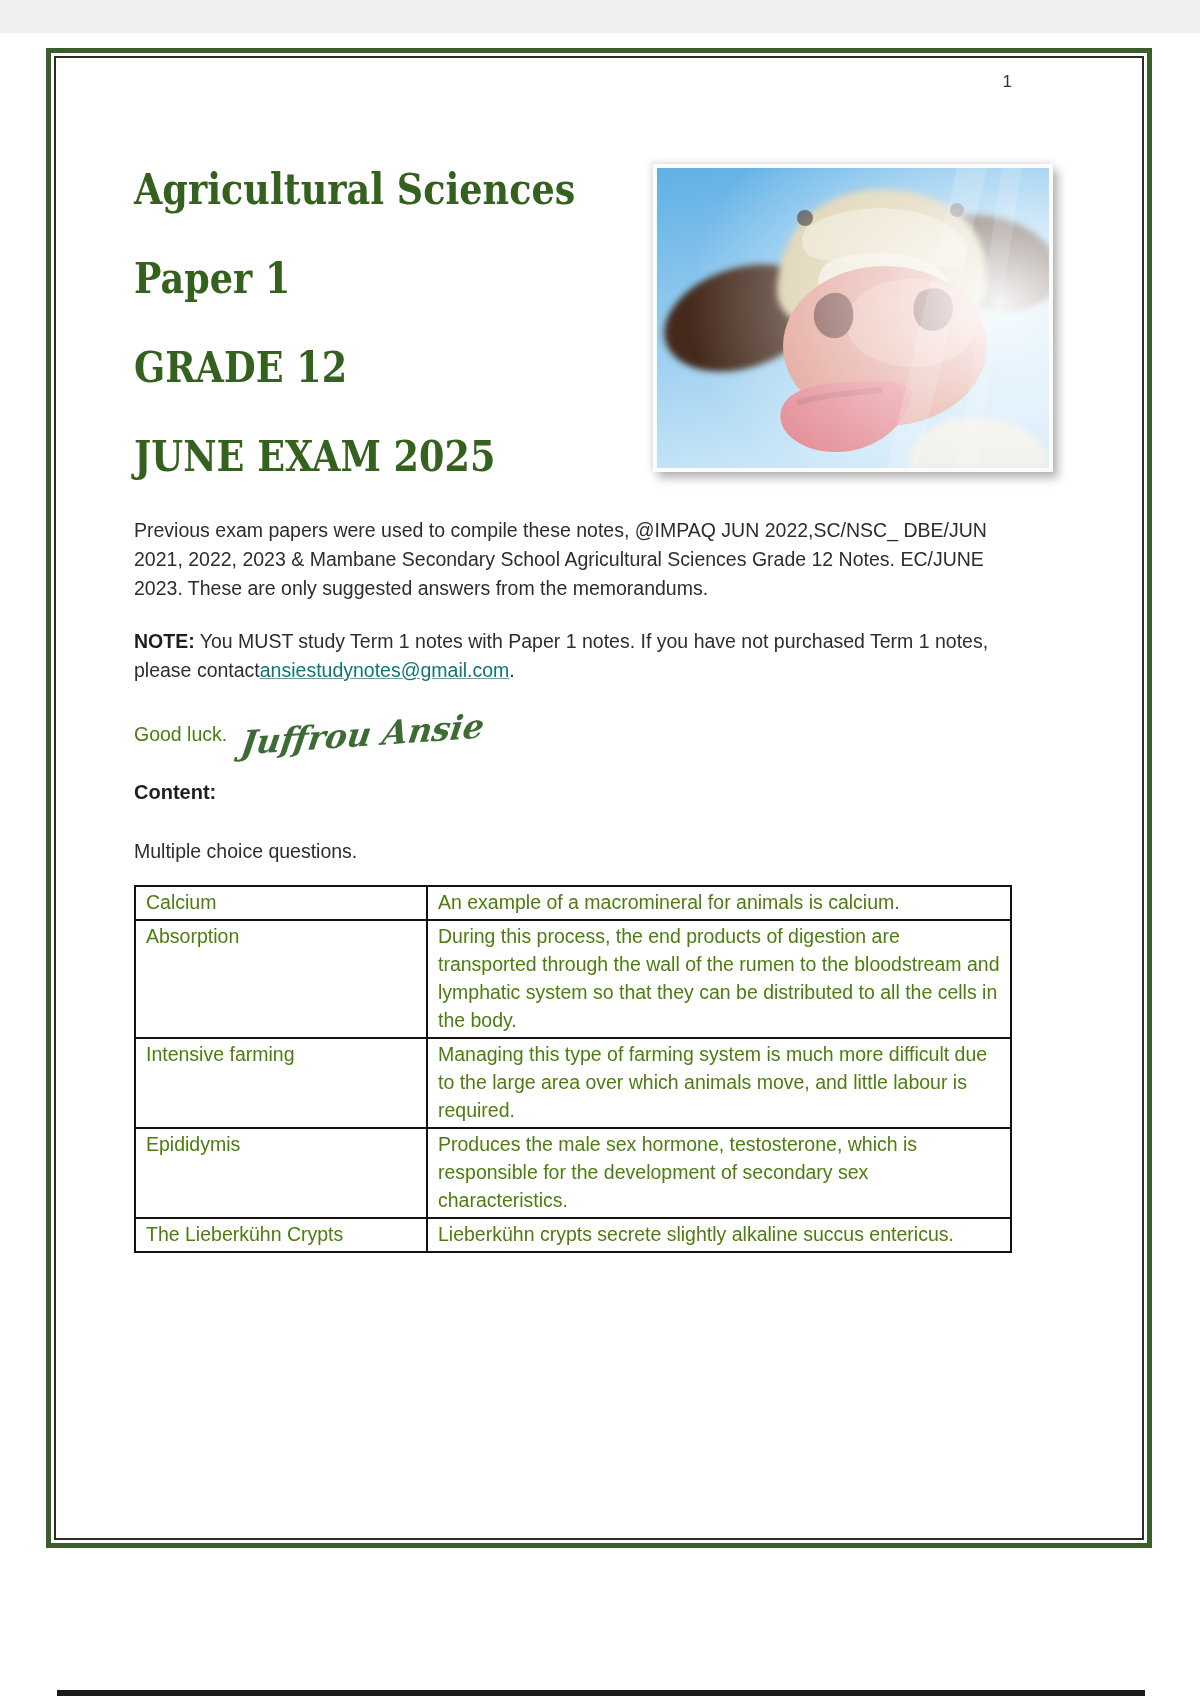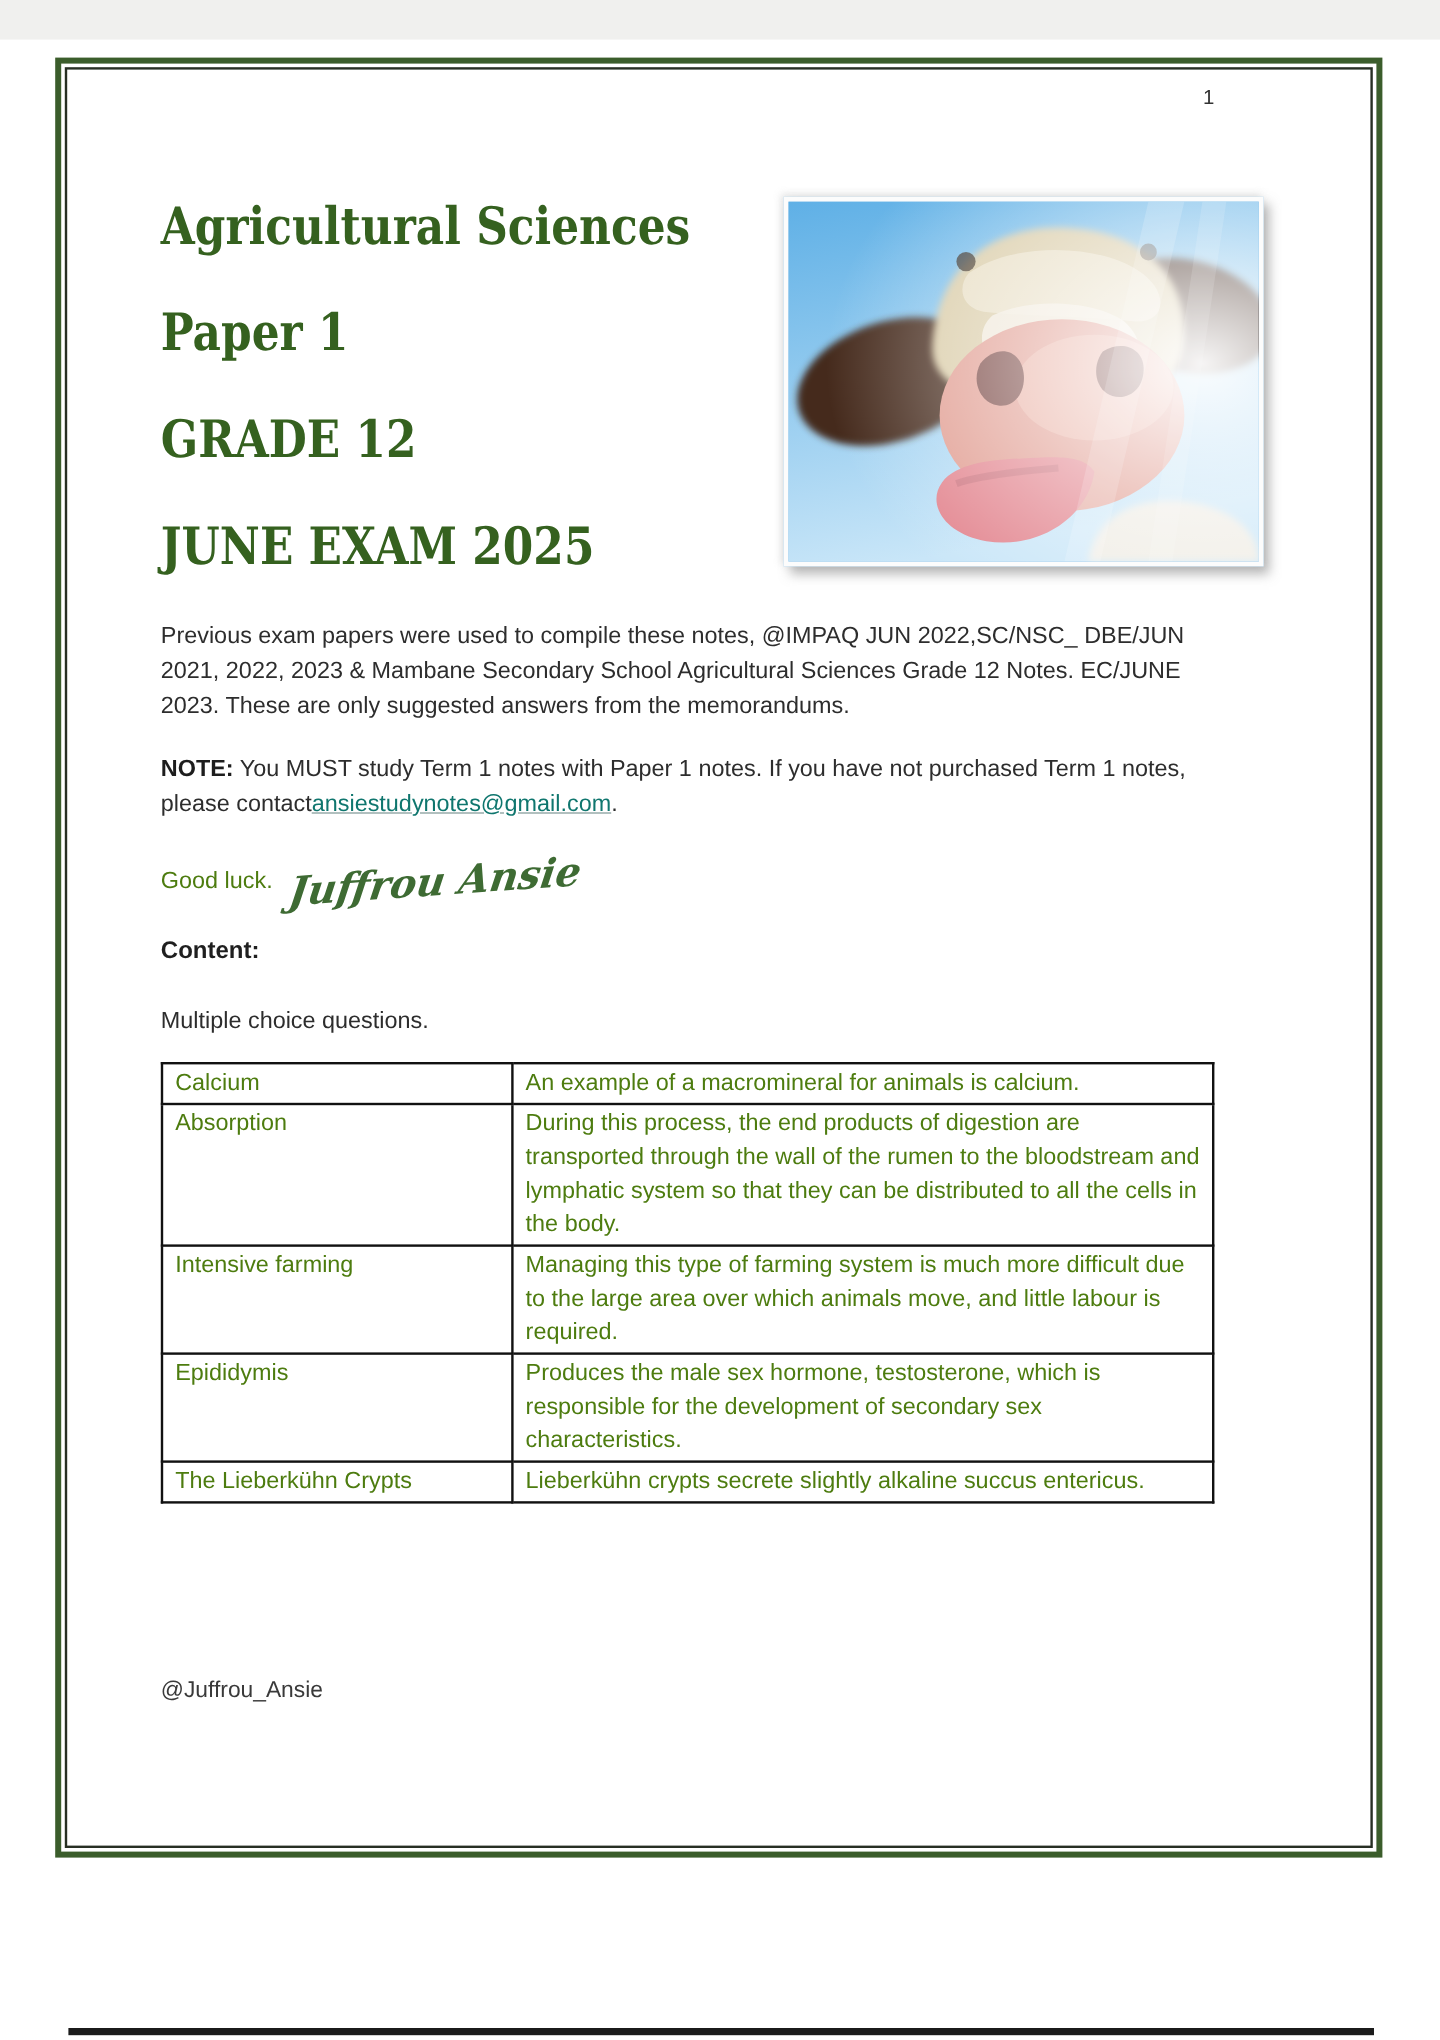--- a/index.html
+++ b/index.html
@@ -191,19 +191,18 @@
             <td class="term-col">Epididymis</td>
             <td>Produces the male sex hormone, testosterone, which is responsible for the development of secondary sex characteristics.</td>
           </tr>
           <tr>
             <td class="term-col">The Lieberkühn Crypts</td>
             <td>Lieberkühn crypts secrete slightly alkaline succus entericus.</td>
           </tr>
         </tbody>
       </table>
 
-      <div class="footer-handle">@Juffrou_Ansie</div>
 
     </div>
   </div>
 </div>
 
 <div class="next-page-bar"></div>
 
 </body></html>

